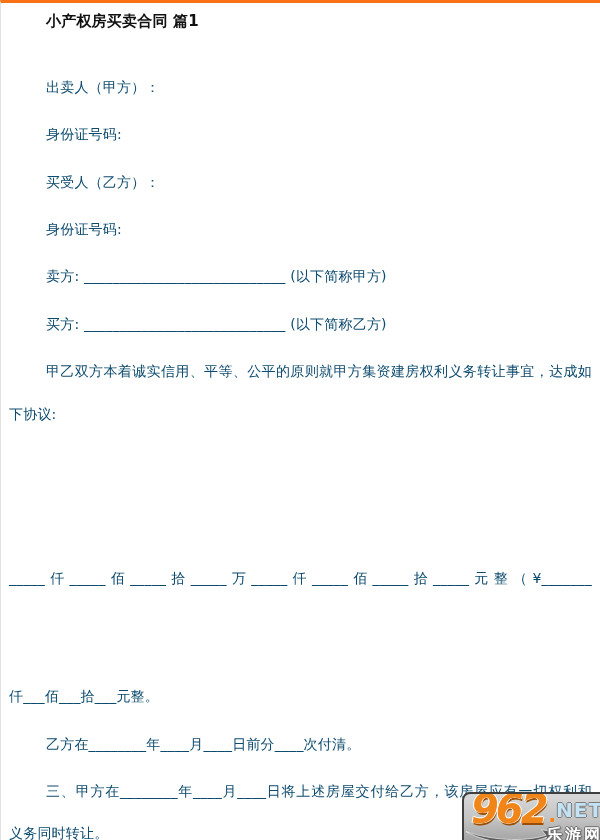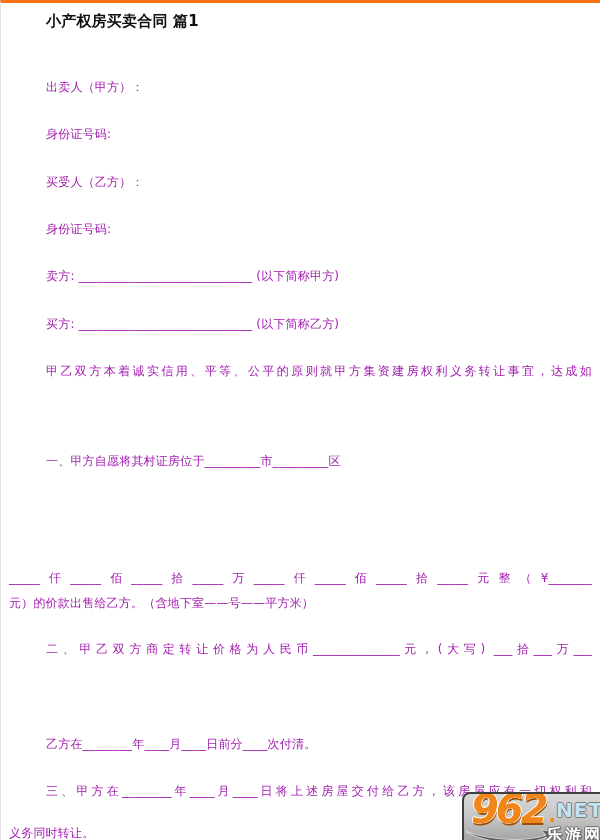--- a/index.html
+++ b/index.html
@@ -13,23 +13,23 @@
   .page {
     position: absolute;
     left: 0; top: 0;
     width: 599px; height: 839px;
     border-left: 1px solid #e2e2e2;
     border-top: 3px solid #f97316;
   }
   .line {
     position: absolute;
     left: 8px; right: 8px;
-    font-size: 12px;
+    font-size: 14px;
     line-height: 20px;
-    color: #a21caf;
+    color: #0c4a6e;
     white-space: nowrap;
     letter-spacing: 0.2px;
   }
   .indent { padding-left: 37px; }
   .stretch { text-align: justify; text-align-last: justify; }
   .title { font-weight: 700; color: #111; font-size: 15px; }
 
   
   .watermark {
     position: absolute;
@@ -91,24 +91,23 @@
 
   <div class="line title indent" style="top:8px">小产权房买卖合同 篇1</div>
 
   <div class="line indent" style="top:74px">出卖人（甲方）：</div>
   <div class="line indent" style="top:121px">身份证号码:</div>
   <div class="line indent" style="top:169px">买受人（乙方）：</div>
   <div class="line indent" style="top:216px">身份证号码:</div>
   <div class="line indent" style="top:263px">卖方: ____________________________ (以下简称甲方)</div>
   <div class="line indent" style="top:311px">买方: ____________________________ (以下简称乙方)</div>
   <div class="line indent stretch" style="top:358px">甲乙双方本着诚实信用、平等、公平的原则就甲方集资建房权利义务转让事宜，达成如</div>
-  <div class="line indent" style="top:448px">一、甲方自愿将其村证房位于_________市_________区</div>
+  <div class="line" style="top:401px">下协议:</div>
   <div class="line stretch" style="top:565px">_____仟_____佰_____拾_____万_____仟_____佰_____拾_____元整（¥_______</div>
-  <div class="line" style="top:590px">元）的价款出售给乙方。（含地下室——号——平方米）</div>
-  <div class="line indent stretch" style="top:636px">二、甲乙双方商定转让价格为人民币______________元，(大写) ___拾___万___</div>
+  <div class="line" style="top:683px">仟___佰___拾___元整。</div>
   <div class="line indent" style="top:731px">乙方在________年____月____日前分____次付清。</div>
   <div class="line indent stretch" style="top:778px">三、甲方在________年____月____日将上述房屋交付给乙方，该房屋应有一切权利和</div>
   <div class="line" style="top:820px">义务同时转让。</div>
 
   <div class="watermark">
     <svg class="wm-swoosh" viewBox="0 0 100 24" aria-hidden="true">
       <path d="M0 5 C 24 19 64 21 88 11 L 83 19 L 100 6 L 82 3 L 87 9 C 62 17 26 14 0 5 Z" fill="#5c5c5c" stroke="#eeeeee" stroke-width="0.8"></path>
     </svg>
     <span class="wm-num">962</span>
     <span class="wm-dot">.</span>

